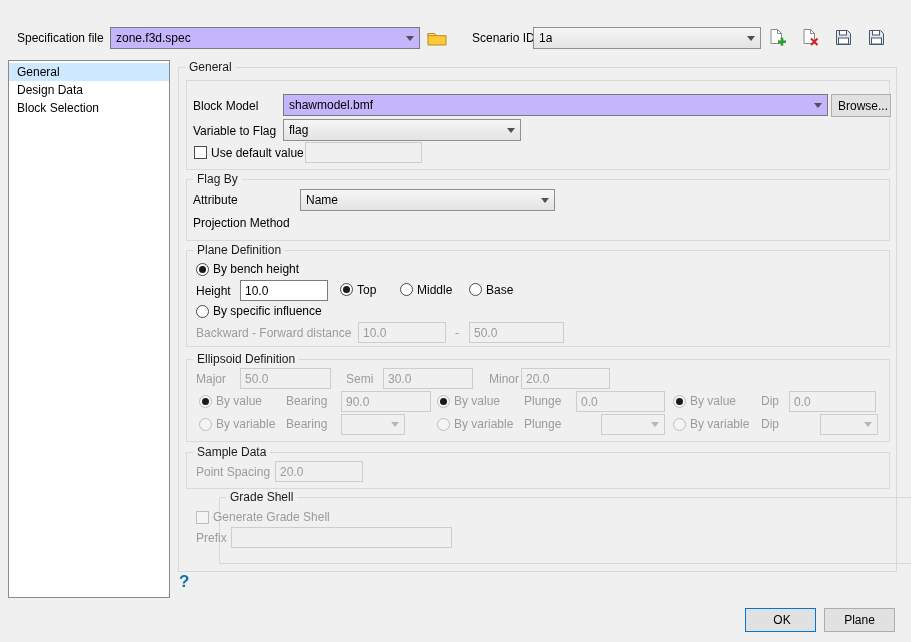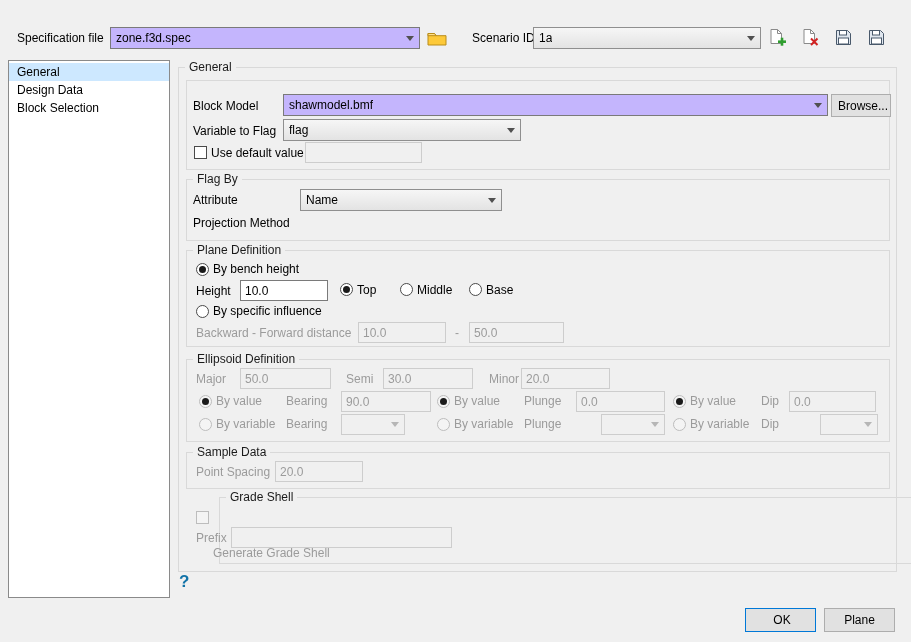--- a/index.html
+++ b/index.html
@@ -124,21 +124,21 @@
   </div>
 
   <span class="checkbox" style="left:194px; top:146px;"></span>
   <span class="lbl" style="left:211px; top:146px;">Use default value</span>
   <input class="tb" disabled="" style="left: 305px; top: 142px; width: 117px;" value="">
 
   <div class="group" style="left:186px; top:179px; width:702px; height:60px;">
     <span class="gtitle">Flag By</span>
   </div>
   <span class="lbl" style="left:193px; top:193px;">Attribute</span>
-  <div class="combo gray" style="left:300px; top:189px; width:202px;justify-content:space-between;">
+  <div class="combo gray" style="left:300px; top:189px; width:255px;justify-content:space-between;">
     <span class="ctext">Name</span>
     <span class="carrow"></span>
   </div>
   <span class="lbl" style="left:193px; top:216px;">Projection Method</span>
 
   <div class="group" style="left:186px; top:250px; width:702px; height:95px;">
     <span class="gtitle">Plane Definition</span>
   </div>
   <span class="radio checked" style="left:196px; top:263px;"></span>
   <span class="lbl" style="left:213px; top:262px;">By bench height</span>
@@ -208,21 +208,21 @@
   <div class="group" style="left:186px; top:452px; width:702px; height:35px;">
     <span class="gtitle">Sample Data</span>
   </div>
   <span class="lbl gray" style="left:196px; top:465px;">Point Spacing</span>
   <input class="tb" disabled="" style="left: 275px; top: 461px; width: 88px;" value="20.0">
 
   <div class="group" style="left:186px; top:497px; width:702px; height:65px;margin-left:33px;">
     <span class="gtitle">Grade Shell</span>
   </div>
   <span class="checkbox disabled" style="left:196px; top:511px;"></span>
-  <span class="lbl gray" style="left:213px; top:510px;margin-top:36px;">Generate Grade Shell</span>
+  <span class="lbl gray" style="left:213px; top:510px;">Generate Grade Shell</span>
   <span class="lbl gray" style="left:196px; top:531px;">Prefix</span>
   <input class="tb" disabled="" style="left: 231px; top: 527px; width: 221px;" value="">
 
   <span class="help" style="left:179px; top:572px;">?</span>
   <button class="btn primary" style="left:745px; top:608px; width:71px; height:24px;">OK</button>
   <button class="btn" style="left:824px; top:608px; width:71px; height:24px;">Plane</button>
 
 </div>
 
 </body></html>

